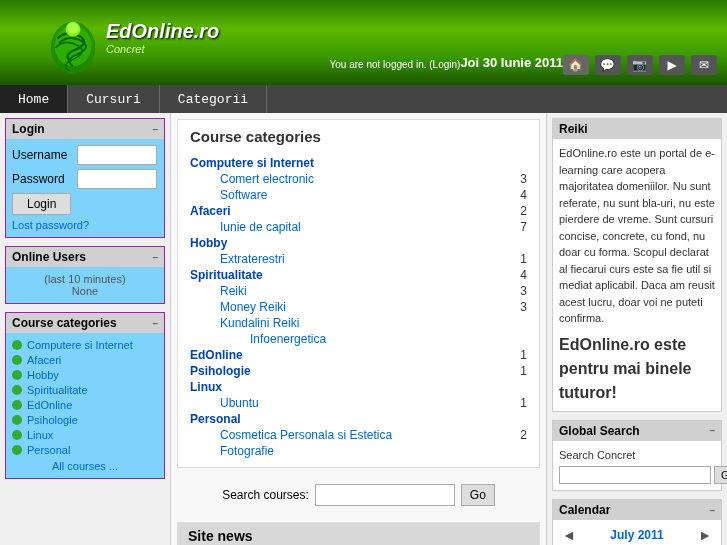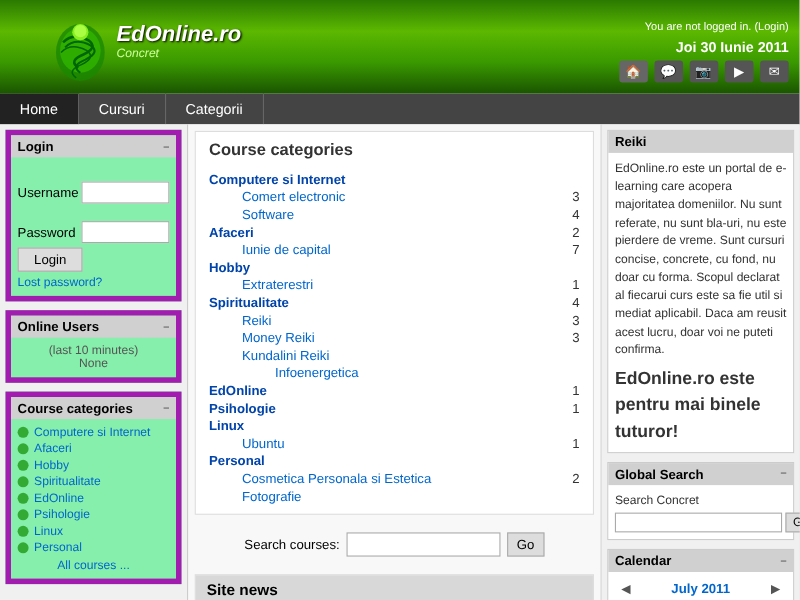--- a/index.html
+++ b/index.html
@@ -21,21 +21,21 @@
       flex: 1;
       margin-left: 36px;
     }
     .logo-icon {
       width: 55px;
       height: 60px;
       margin-right: 5px;
     }
     .header-right {
       display: flex;
-      flex-direction: column;
+      flex-direction: row;
       align-items: flex-end;
       padding-right: 10px;
       padding-bottom: 5px;
     }
     .login-status {
       color: #ffffff;
       font-size: 10px;
       margin-bottom: 5px;
     }
     .header-date {
@@ -70,58 +70,58 @@
     }
     .nav-item {
       padding: 0 18px;
       height: 100%;
       display: flex;
       align-items: center;
       color: white;
       font-size: 13px;
       cursor: pointer;
       border-right: 1px solid #666;
+      font-family: Liberation Mono, monospace;
     }
     .nav-item.active { background: #222; }
 
     
     .main-container {
       display: flex;
       gap: 0;
     }
 
     
     .left-sidebar {
       width: 170px;
       min-width: 170px;
       background: #f0f0f0;
       padding: 5px;
     }
     .sidebar-block {
-      background: #86efac;
-      border: 5px solid #a21caf;
+      background: #7dd3fc;
+      border: 1px solid #a21caf;
       margin-bottom: 8px;
     }
     .sidebar-block-header {
       background: #d0d0d0;
       padding: 3px 6px;
       font-weight: bold;
       font-size: 12px;
       display: flex;
       justify-content: space-between;
       align-items: center;
     }
     .sidebar-block-content {
       padding: 6px;
     }
     .form-row {
       display: flex;
       align-items: center;
       margin-bottom: 4px;
-      margin-top: 16px;
     }
     .form-label {
       width: 65px;
       font-size: 12px;
     }
     .form-input {
       border: 1px solid #aaa;
       padding: 2px 4px;
       font-size: 12px;
       width: 80px;

